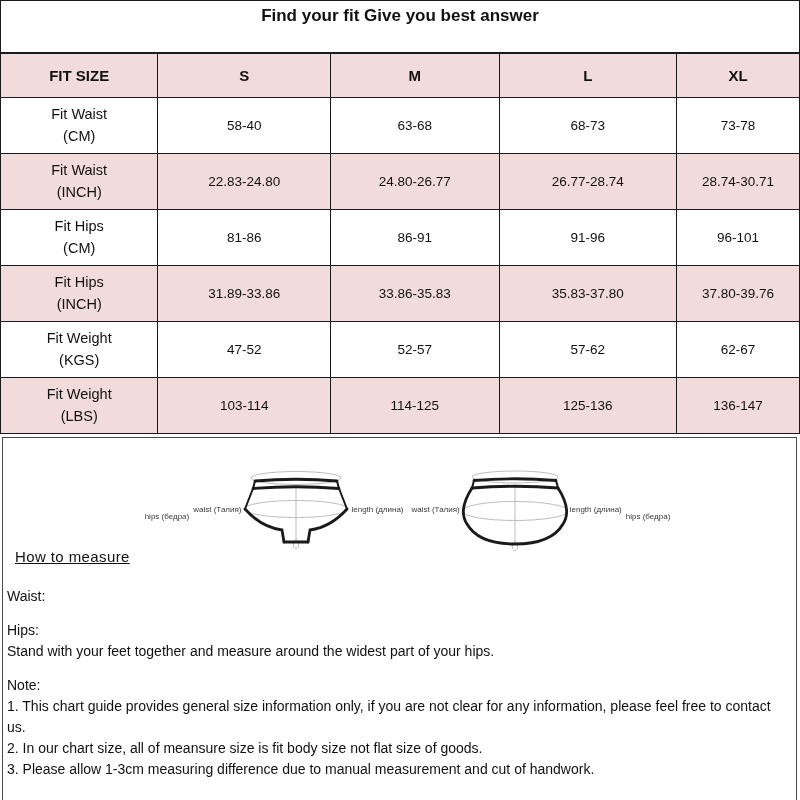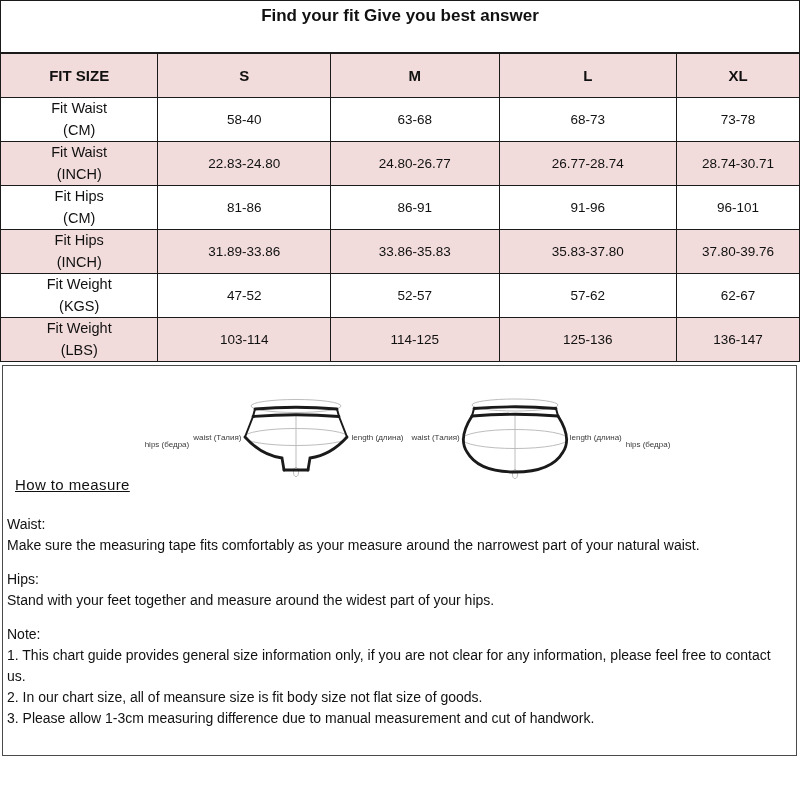--- a/index.html
+++ b/index.html
@@ -24,21 +24,21 @@
     width:800px;border-collapse:collapse;table-layout:fixed;
   }
   table.size-table th,table.size-table td{
     border:1px solid var(--table-border);text-align:center;vertical-align:middle;
     padding:0;
   }
   table.size-table thead tr{height:44px;}
   table.size-table thead th{
     background:var(--row-pink);font-weight:bold;font-size:15px;
   }
-  table.size-table tbody tr{height:44px;background:#fff;margin-top:40px;}
+  table.size-table tbody tr{height:56px;background:#fff;margin-top:40px;}
   table.size-table tbody tr:nth-child(even){background:var(--row-pink);}
   table.size-table tbody th{font-weight:normal;font-size:14.5px;line-height:1.45;}
   table.size-table tbody td{font-size:13.5px;}
   
   .info-box{
     width:795px;height:391px;margin:3px 0 0 2px;
     border:1px solid var(--box-border);position:relative;padding:0 4px;
   }
   .diagram{
     display:flex;align-items:flex-start;width:max-content;
@@ -188,21 +188,20 @@
       <span class="lbl">length (длина)</span>
     </div>
 
     <span class="lbl hips-lbl right">hips (бедра)</span>
   </div>
 
   <div class="how-to">How to measure</div>
 
   <div class="instructions">
       <div class="sec-heading">Waist:</div>
-      <div class="sec-line">Make sure the measuring tape fits comfortably as your measure around the narrowest part of your natural waist.</div>
       <div class="sec-heading">Hips:</div>
       <div class="sec-line">Stand with your feet together and measure around the widest part of your hips.</div>
       <div class="sec-heading">Note:</div>
       <div class="sec-line">1. This chart guide provides general size information only, if you are not clear for any information, please feel free to contact us.</div>
       <div class="sec-line">2. In our chart size, all of meansure size is fit body size not flat size of goods.</div>
       <div class="sec-line">3. Please allow 1-3cm measuring difference due to manual measurement and cut of handwork.</div>
     </div>
 </div>
 
 </body></html>

